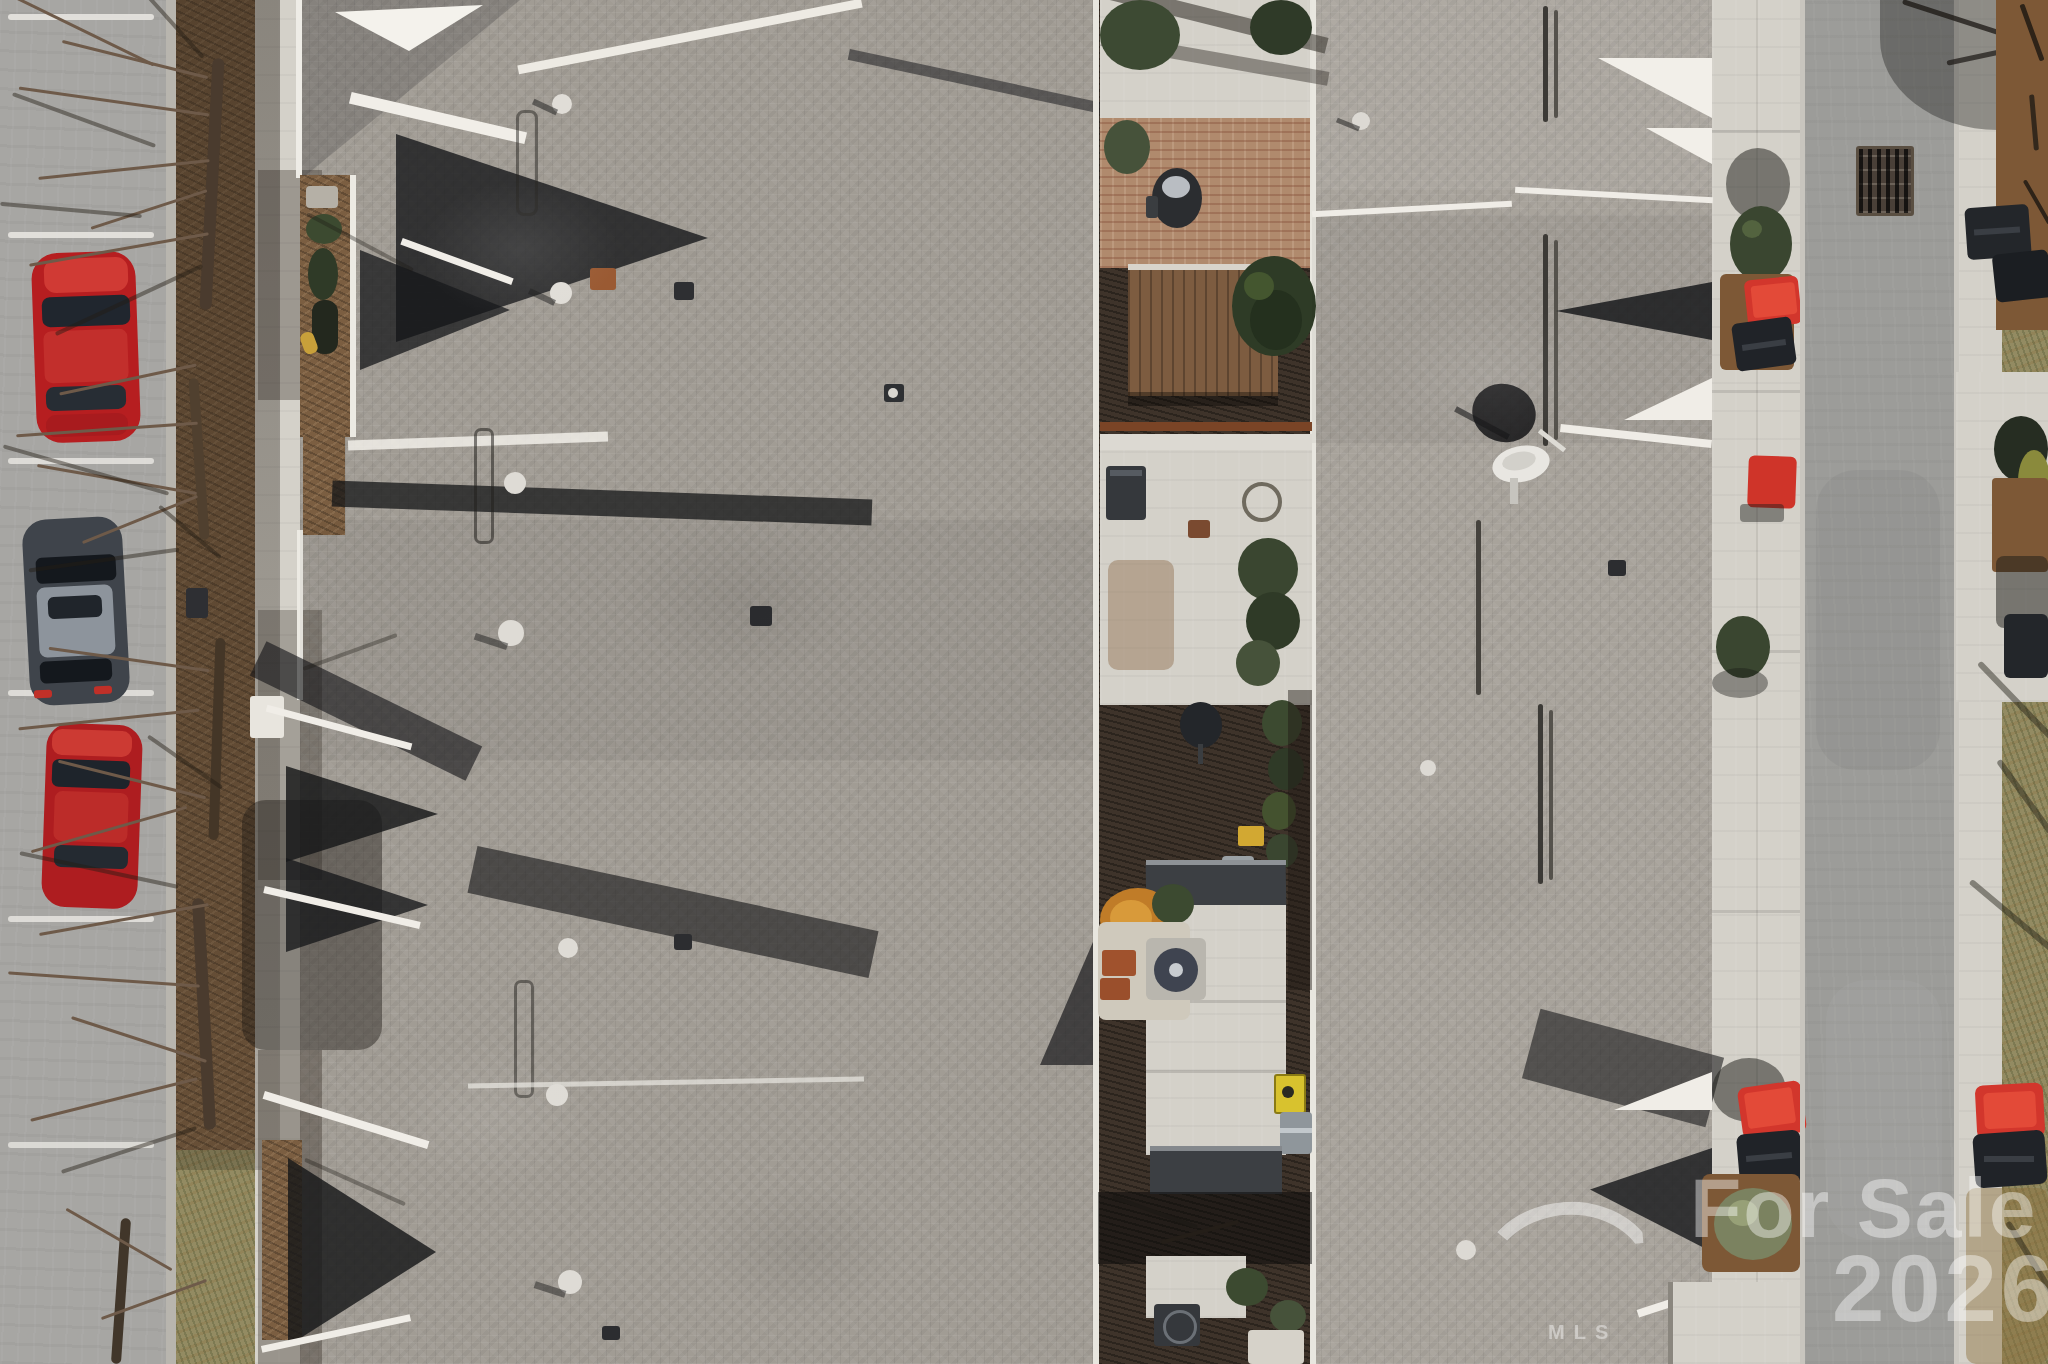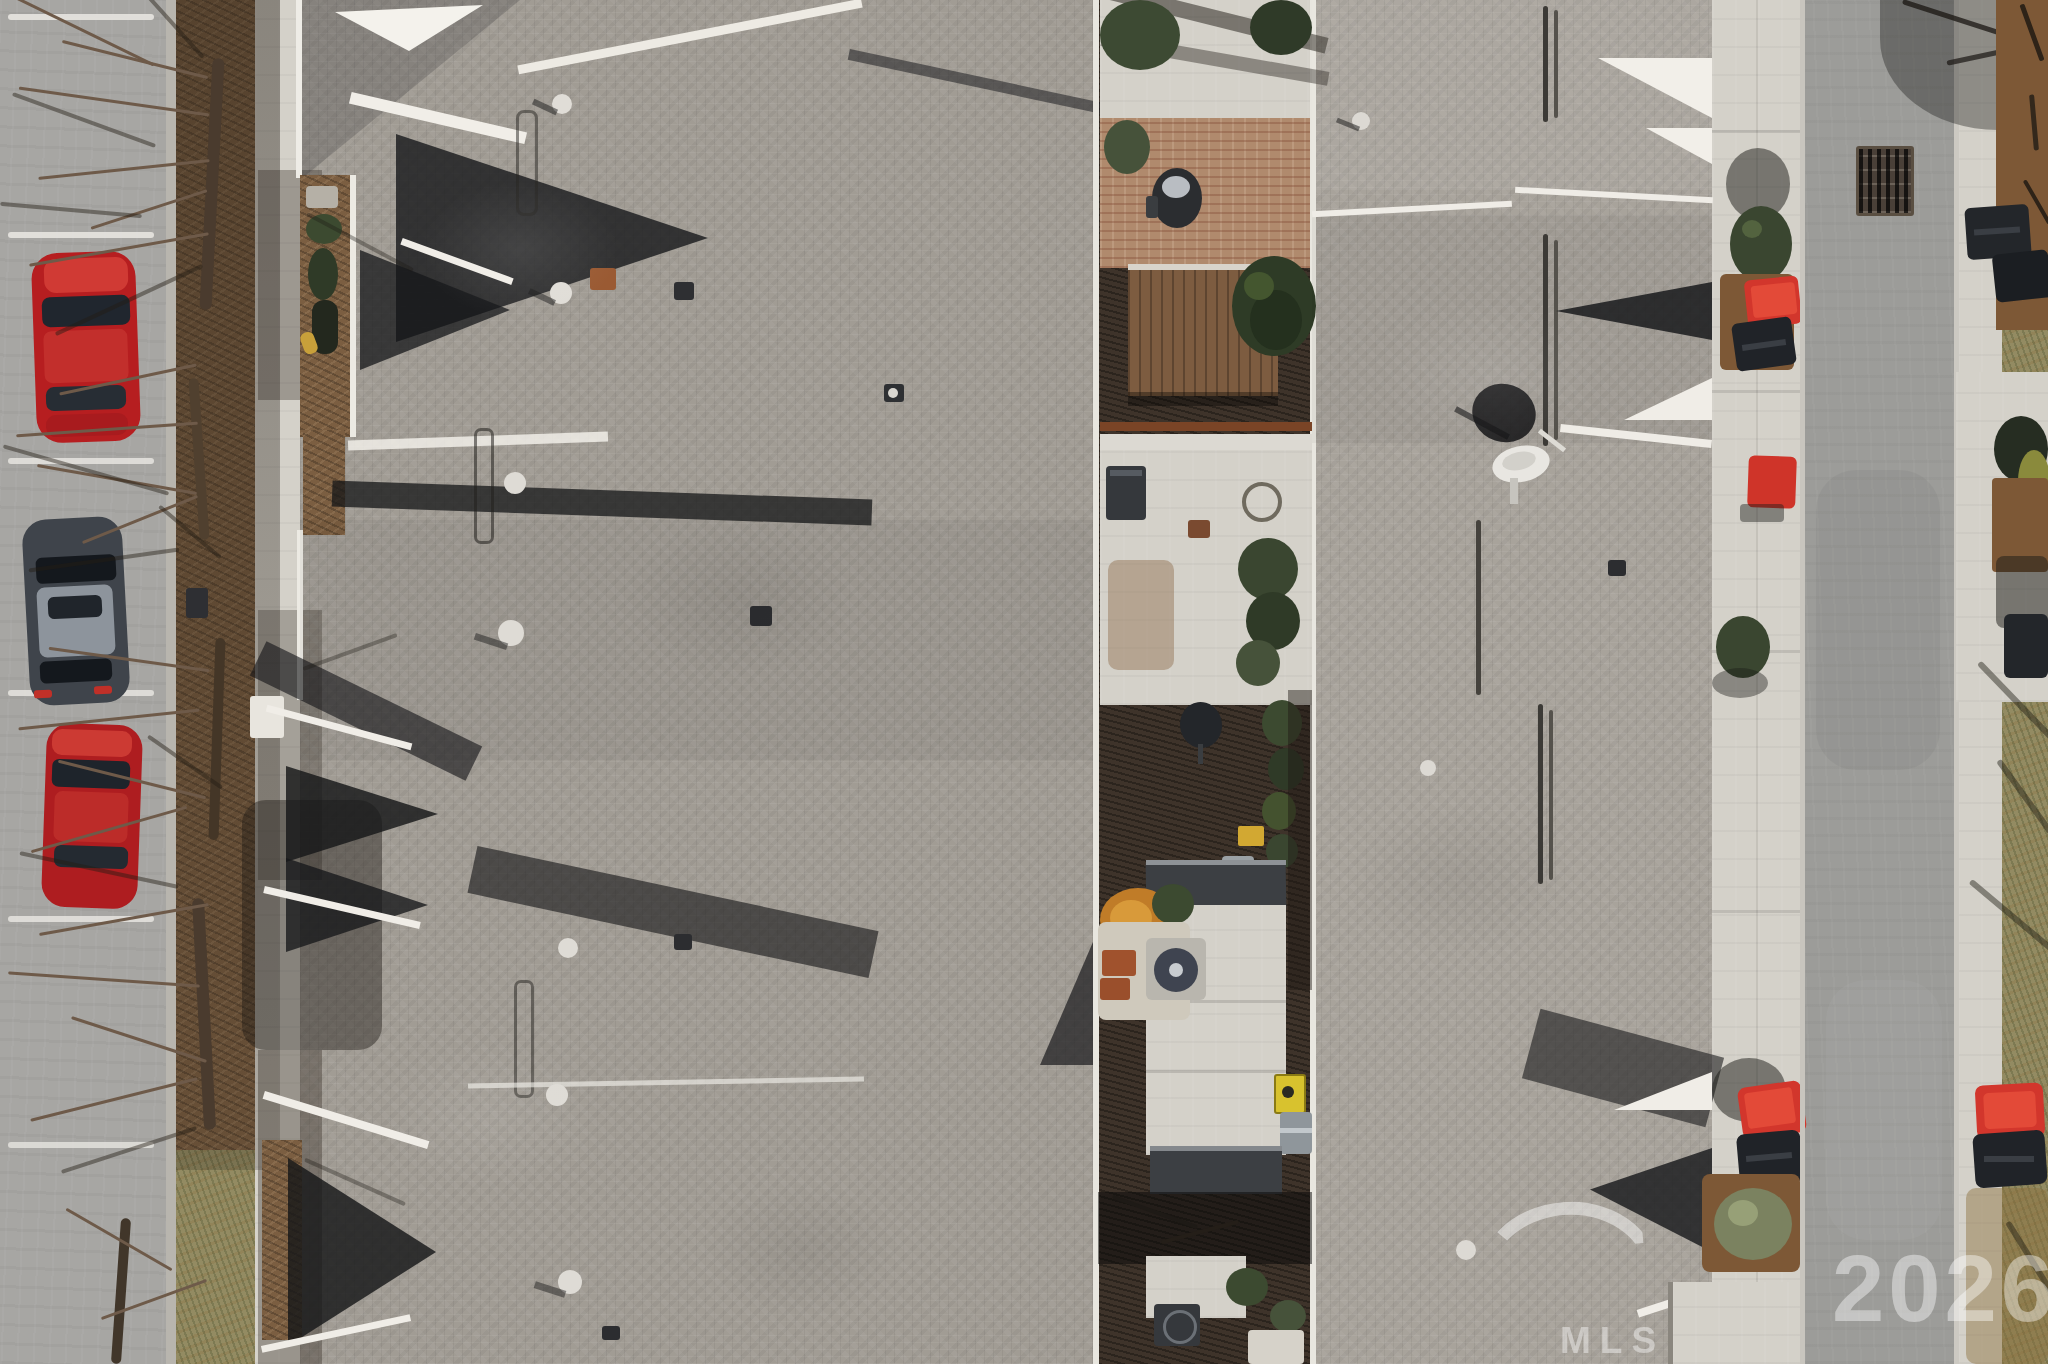--- a/index.html
+++ b/index.html
@@ -40,21 +40,21 @@
       repeating-linear-gradient(90deg, rgba(0,0,0,.7) 0 4px, transparent 4px 9px),
       repeating-linear-gradient(0deg, rgba(210,200,185,.25) 0 2px, transparent 2px 14px);
       border:3px solid #5a4f42;border-radius:3px;}
   
   .wm{position:absolute;color:rgba(255,255,255,.42);font-weight:bold;white-space:nowrap;
       line-height:1;z-index:60;}
   .wm-forsale{left:1690px;top:1166px;font-size:84px;letter-spacing:2px;font-weight:800;}
   .wm-year{left:1832px;top:1242px;font-size:94px;letter-spacing:4px;font-weight:800;}
   .wm-brand{left:1408px;top:1238px;font-size:100px;letter-spacing:1px;
             color:rgba(255,255,255,.46);}
-  .wm-mls{left:1548px;top:1322px;font-size:37px;letter-spacing:9px;color:rgba(255,255,255,.42);margin-left:12px;}
+  .wm-mls{left:1548px;top:1322px;font-size:20px;letter-spacing:9px;color:rgba(255,255,255,.42);}
   .swoosh{position:absolute;left:1474px;top:1202px;width:156px;height:54px;z-index:60;
       border:13px solid transparent;border-top:13px solid rgba(255,255,255,.46);
       border-radius:100% 100% 0 0 / 190% 190% 0 0;transform:rotate(-5deg);}
 </style>
 </head>
 <body>
 
 <div id="stage">
   <div id="scene">
       <div class="obj asphaltP" style="left: 0px; top: 0px; width: 170px; height: 1364px;"></div>
@@ -351,14 +351,15 @@
       <div class="obj" style="left: 58px; top: 1148px; width: 142px; height: 4px; background: rgba(35, 28, 20, 0.45); border-radius: 2px; transform: rotate(-18deg);"></div>
       <div class="obj" style="left: 128px; top: 22px; width: 90px; height: 4px; background: rgba(35, 28, 20, 0.45); border-radius: 2px; transform: rotate(48deg);"></div>
       <div class="obj" style="left: 150px; top: 530px; width: 80px; height: 4px; background: rgba(35, 28, 20, 0.45); border-radius: 2px; transform: rotate(40deg);"></div>
       <div class="obj" style="left: 140px; top: 760px; width: 90px; height: 4px; background: rgba(35, 28, 20, 0.45); border-radius: 2px; transform: rotate(35deg);"></div>
       <div class="obj" style="left: 300px; top: 240px; width: 120px; height: 4px; background: rgba(30, 26, 20, 0.35); border-radius: 2px; transform: rotate(28deg);"></div>
       <div class="obj" style="left: 300px; top: 650px; width: 100px; height: 4px; background: rgba(30, 26, 20, 0.35); border-radius: 2px; transform: rotate(-20deg);"></div>
       <div class="obj" style="left: 300px; top: 1180px; width: 110px; height: 4px; background: rgba(30, 26, 20, 0.35); border-radius: 2px; transform: rotate(24deg);"></div>
     </div>
   <div class="swoosh"></div>
   <div class="wm wm-mls">MLS</div>
+  <div class="wm wm-forsale">For Sale</div>
   <div class="wm wm-year">2026</div>
 </div>
 
 </body></html>

